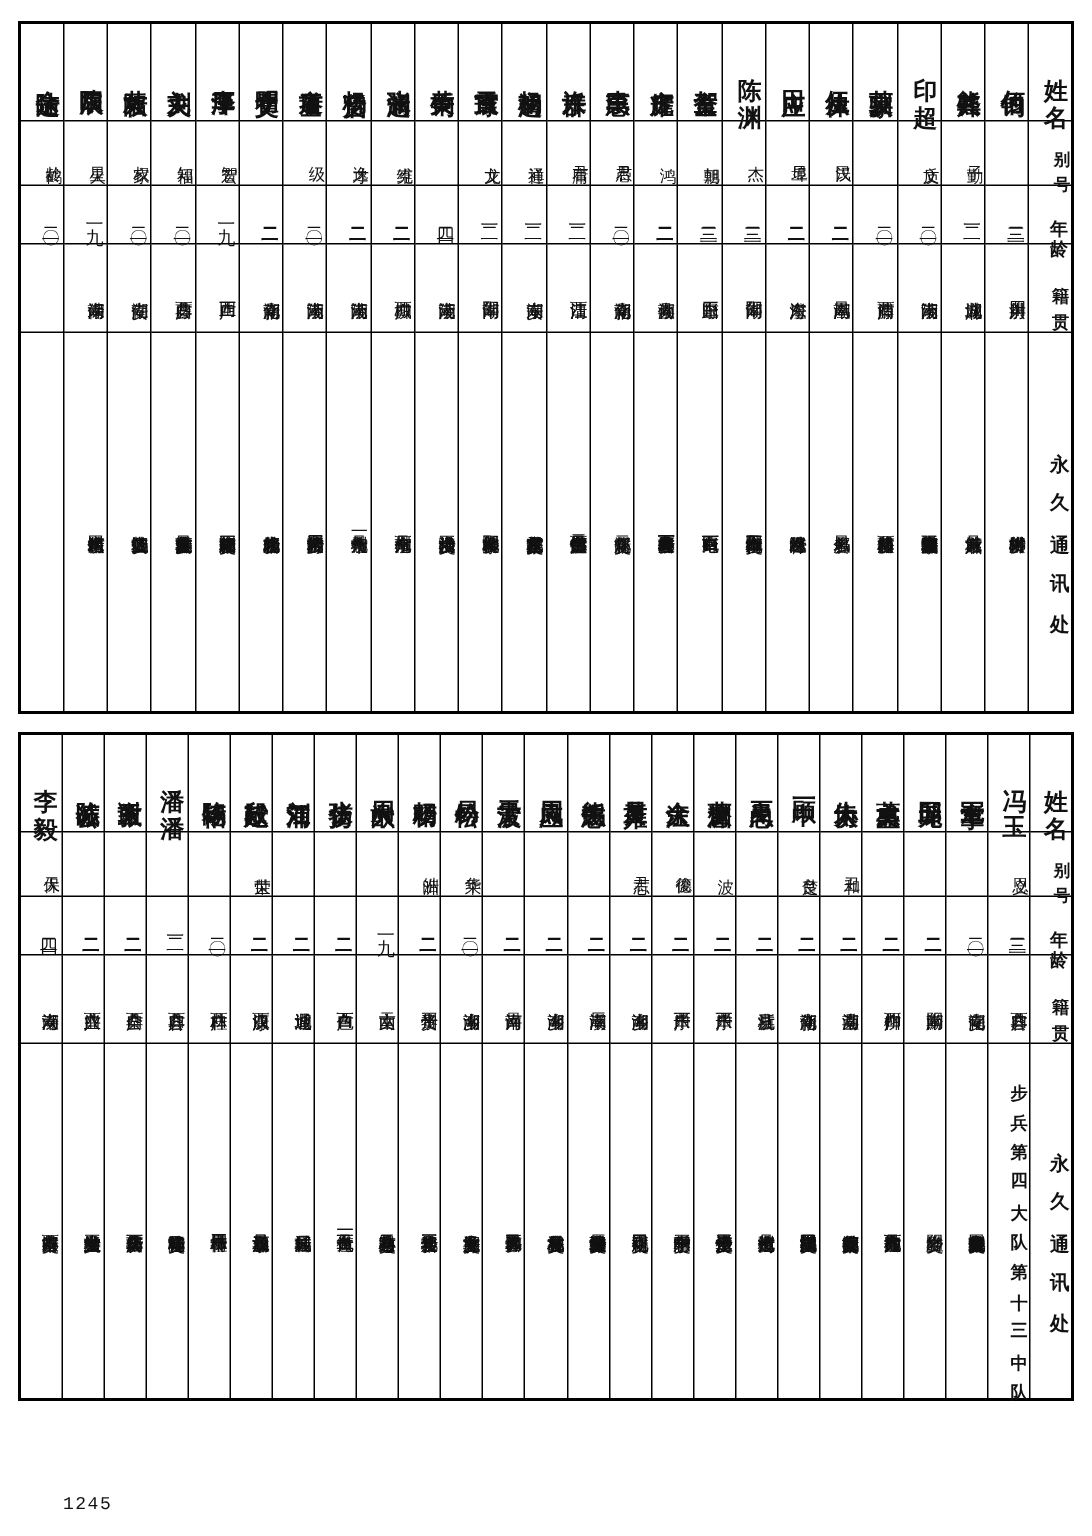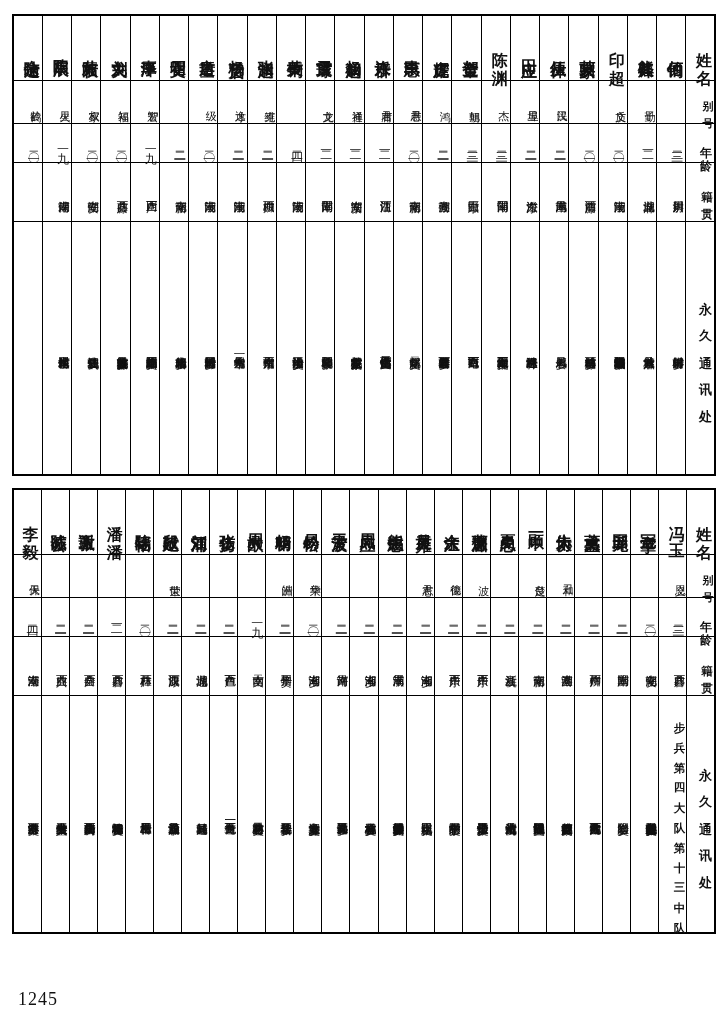--- a/index.html
+++ b/index.html
@@ -39,24 +39,24 @@
   .hdrcell.long{letter-spacing:6px;font-size:13px;}
   .unit{
     writing-mode:vertical-rl;
     text-orientation:upright;
     font-size:14px;
     letter-spacing:3px;
     font-weight:600;
   }
   .pageno{
     position:absolute;
-    left:18px;
+    left:42px;
     bottom:14px;
-    font-size:18px;
-    font-family:Liberation Serif, serif;
+    font-size:12px;
+    font-family:Liberation Mono, monospace;
     letter-spacing:1px;
   }
   .blockwrap{margin-bottom:12px;}
 </style>
 </head>
 <body>
 
 <div class="page">
 
   <div class="blockwrap">

